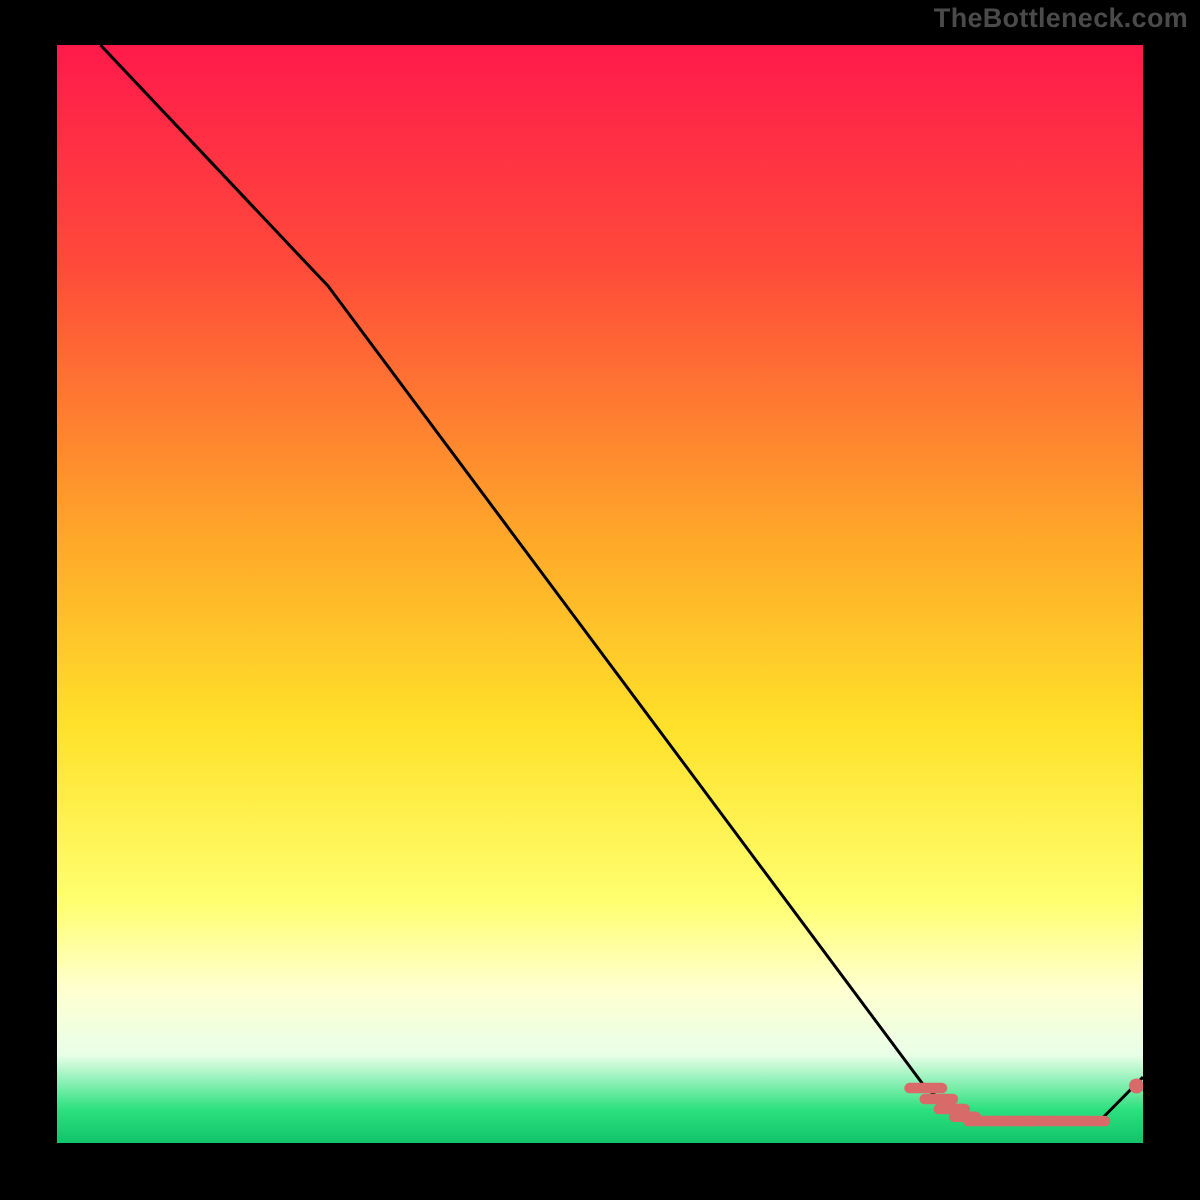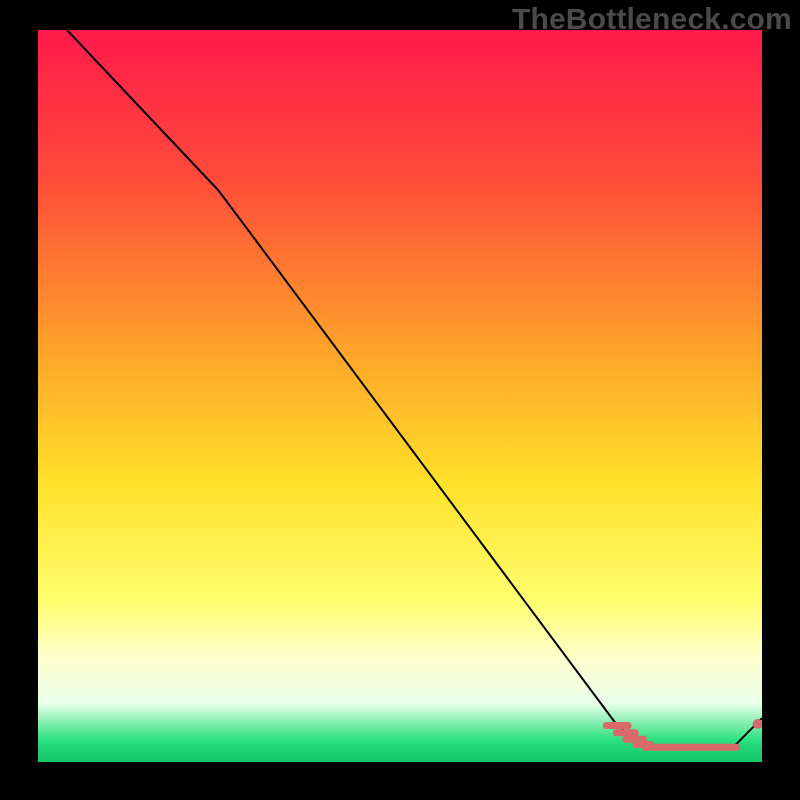--- a/index.html
+++ b/index.html
@@ -15,21 +15,21 @@
     position: relative;
     width: 800px;
     height: 800px;
     background: #000;
   }
   .watermark {
     position: absolute;
     top: 2px;
     right: 8px;
     color: #4a4a4a;
-    font-size: 30px;
+    font-size: 18px;
     font-weight: 600;
     letter-spacing: 0.2px;
     user-select: none;
   }
   .plot {
     position: absolute;
     left: 38px;
     top: 30px;
     width: 724px;
     height: 732px;

